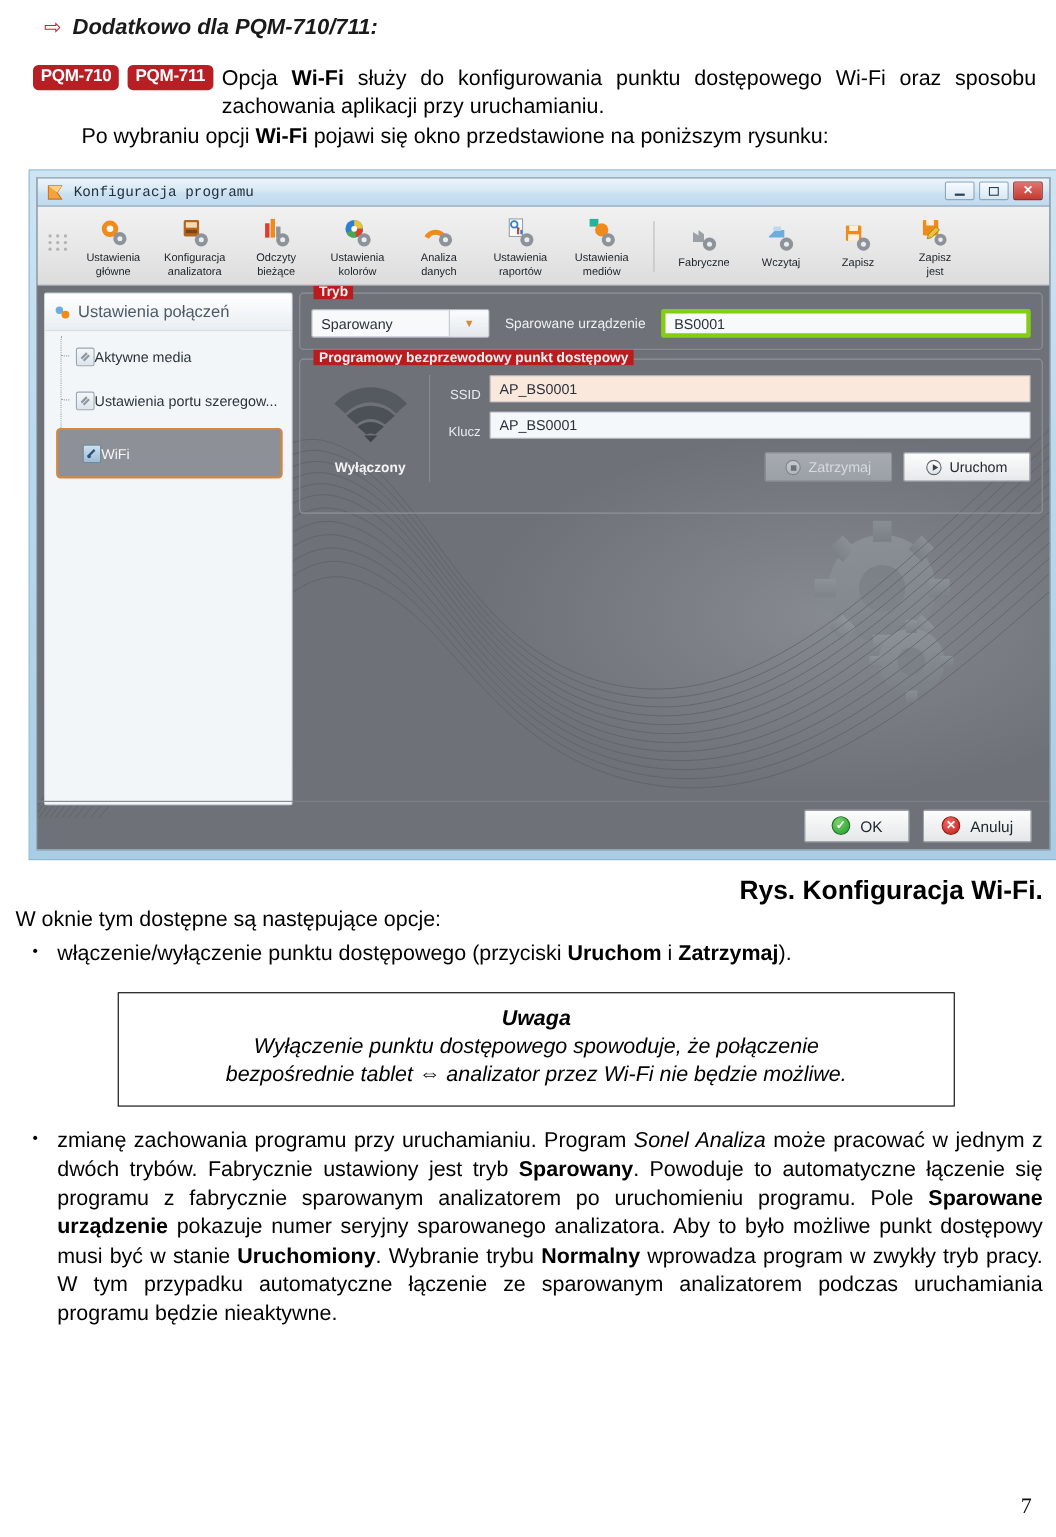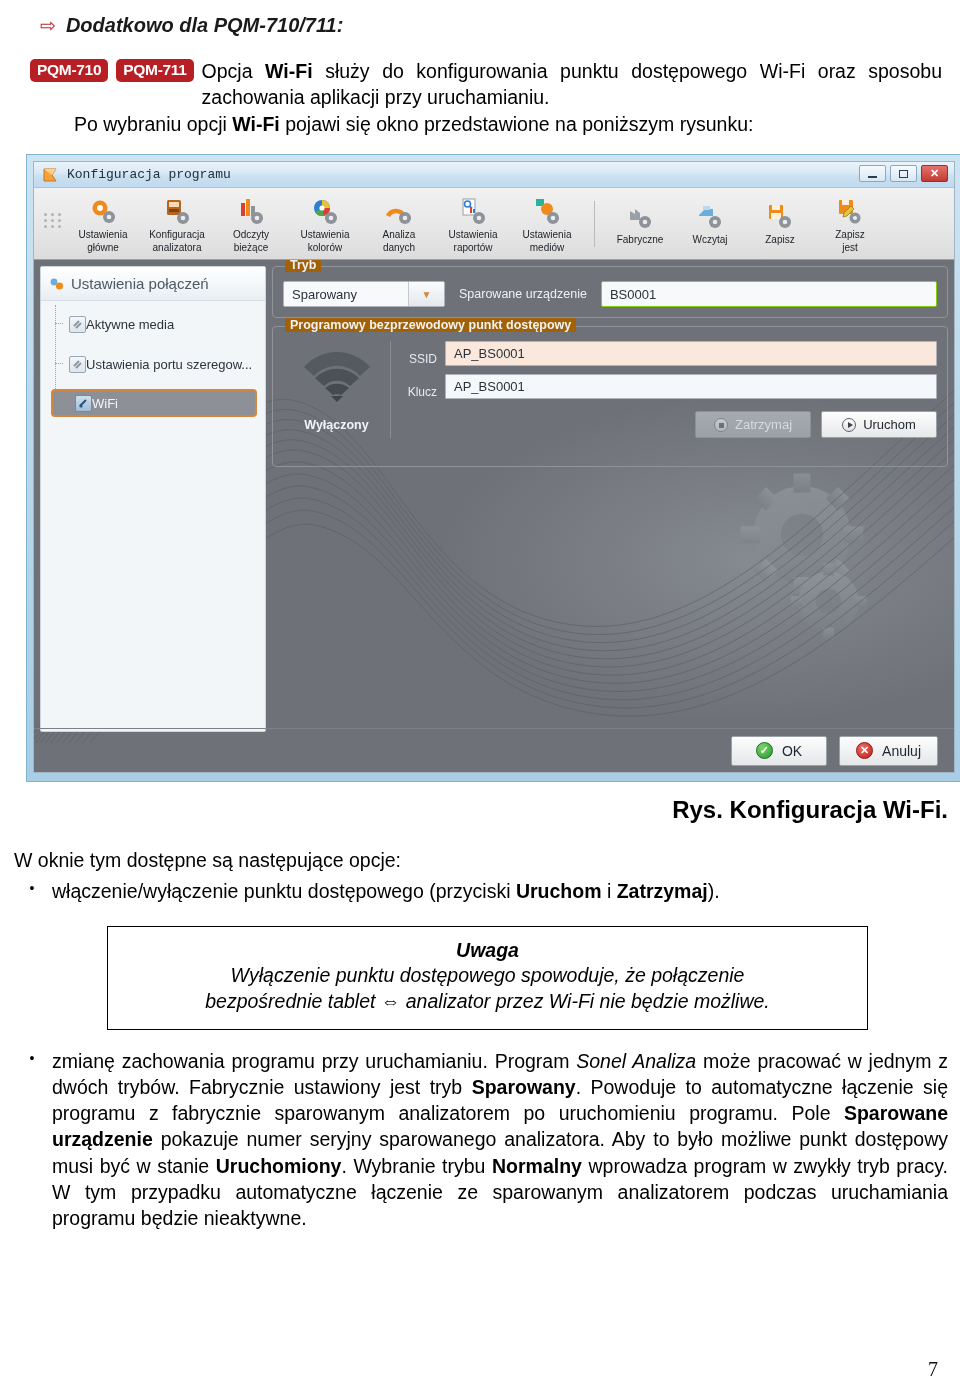--- a/index.html
+++ b/index.html
@@ -139,58 +139,58 @@
     font-size:13px; color:#2c3views; color:#2b333b;
     position:relative; margin-bottom:10px;
   }
   .side-item .sq {
     width:17px;height:17px;border:1px solid #9aa6b1;border-radius:2px;
     background:linear-gradient(180deg,#f4f7fa,#dde5ec);
     display:flex;align-items:center;justify-content:center;
   }
   .side-item.selected {
     background:#8d9197; border:2px solid #d4883f; border-radius:4px;
-    color:#f2f4f6; margin-left:4px; margin-right:2px; height:28px;
+    color:#f2f4f6; margin-left:4px; margin-right:2px; height:46px;
   }
   .side-item.selected .sq {
     background:linear-gradient(180deg,#cfe0ee,#9fbcd4); border-color:#6d8ba4;
   }
   .tree-line { position:absolute; left:14px; top:4px; bottom:16px; border-left:1px dotted #9aa6b1; }
   .tree-tick { position:absolute; left:14px; width:8px; border-top:1px dotted #9aa6b1; }
 
   
   .rightpane { position:relative; z-index:3; flex:1; margin:6px 6px 0 6px; display:flex; flex-direction:column; }
 
   .group {
     border:1px solid #8f949b; border-radius:4px; position:relative;
     margin-bottom:8px; padding:14px 10px 10px 10px;
     background:transparent;
   }
   .group > .gtitle {
     position:absolute; top:-9px; left:12px; padding:0 5px;
-    background:#a16207; color:#f0f2f4; font-size:12.5px; font-weight:700;
+    background:#b91c1c; color:#f0f2f4; font-size:12.5px; font-weight:700;
   }
 
   .row { display:flex; align-items:center; gap:8px; }
 
   .combo {
     width:162px; height:26px; display:flex; align-items:stretch;
     border:1px solid #aeb3b9; border-radius:2px; overflow:hidden;
     background:#f7f9fb;
   }
   .combo .val { flex:1; display:flex; align-items:center; padding-left:8px; font-size:13px; color:#2b323a; }
   .combo .arrow {
     width:36px; border-left:1px solid #c3c8ce;
     background:linear-gradient(180deg,#fbfcfd,#e3e8ed);
     display:flex;align-items:center;justify-content:center;
     color:#d08a3a; font-size:10px;
   }
   .lblcell { font-size:12.5px; color:#eef1f4; padding:0 6px; white-space:nowrap; }
   .txtfield {
-    flex:1; height:26px; background:#f7f9fb; border:1px solid #84cc16; border-radius:2px;
+    flex:1; height:26px; background:#f7f9fb; border:4px solid #84cc16; border-radius:2px;
     display:flex; align-items:center; padding-left:8px; font-size:13px; color:#2b323a;
   }
 
   .apgrid { display:flex; align-items:stretch; gap:0; }
   .apleft {
     width:108px; display:flex; flex-direction:column; align-items:center; justify-content:space-between;
     padding:4px 0 6px 0;
     border-right:1px solid #888d94;
   }
   .ap-state { font-size:12.5px; font-weight:700; color:#f2f4f6; }
@@ -242,21 +242,21 @@
     width:17px;height:17px;border-radius:50%;
     display:flex;align-items:center;justify-content:center;
     color:#fff;font-size:11px;font-weight:700;
   }
   .ico-ok { background:radial-gradient(circle at 35% 30%, #7ed36a, #1f9a2e); border:1px solid #16701f;}
   .ico-cancel { background:radial-gradient(circle at 35% 30%, #ef6a63, #c01f1a); border:1px solid #8e1410;}
 
   
   .caption { text-align:right; font-weight:700; font-size:24px; margin-top:14px; }
 
-  .bullets { margin-top: 24px; }
+  .bullets { margin-top: 0; }
   .bullet { display:flex; gap:0; margin-top:4px; }
   .bullet .dot { width:40px; text-align:center; font-size:14px; line-height:1.45; flex:0 0 40px; }
   .bullet .btxt { flex:1; text-align:justify; font-size:19.5px; line-height:1.35; }
 
   .notebox {
     margin: 22px 80px 0 95px;
     border:1.5px solid #000; padding:12px 14px 14px;
     text-align:center;
   }
   .notebox .nt-title { font-style:italic; font-weight:700; font-size:19.5px; }

